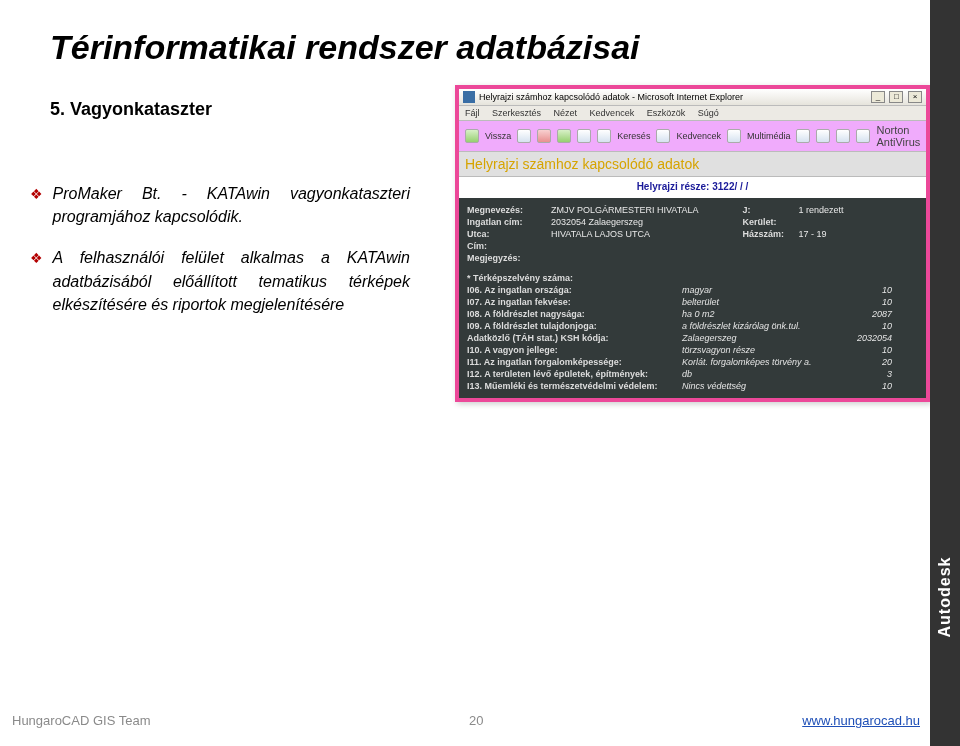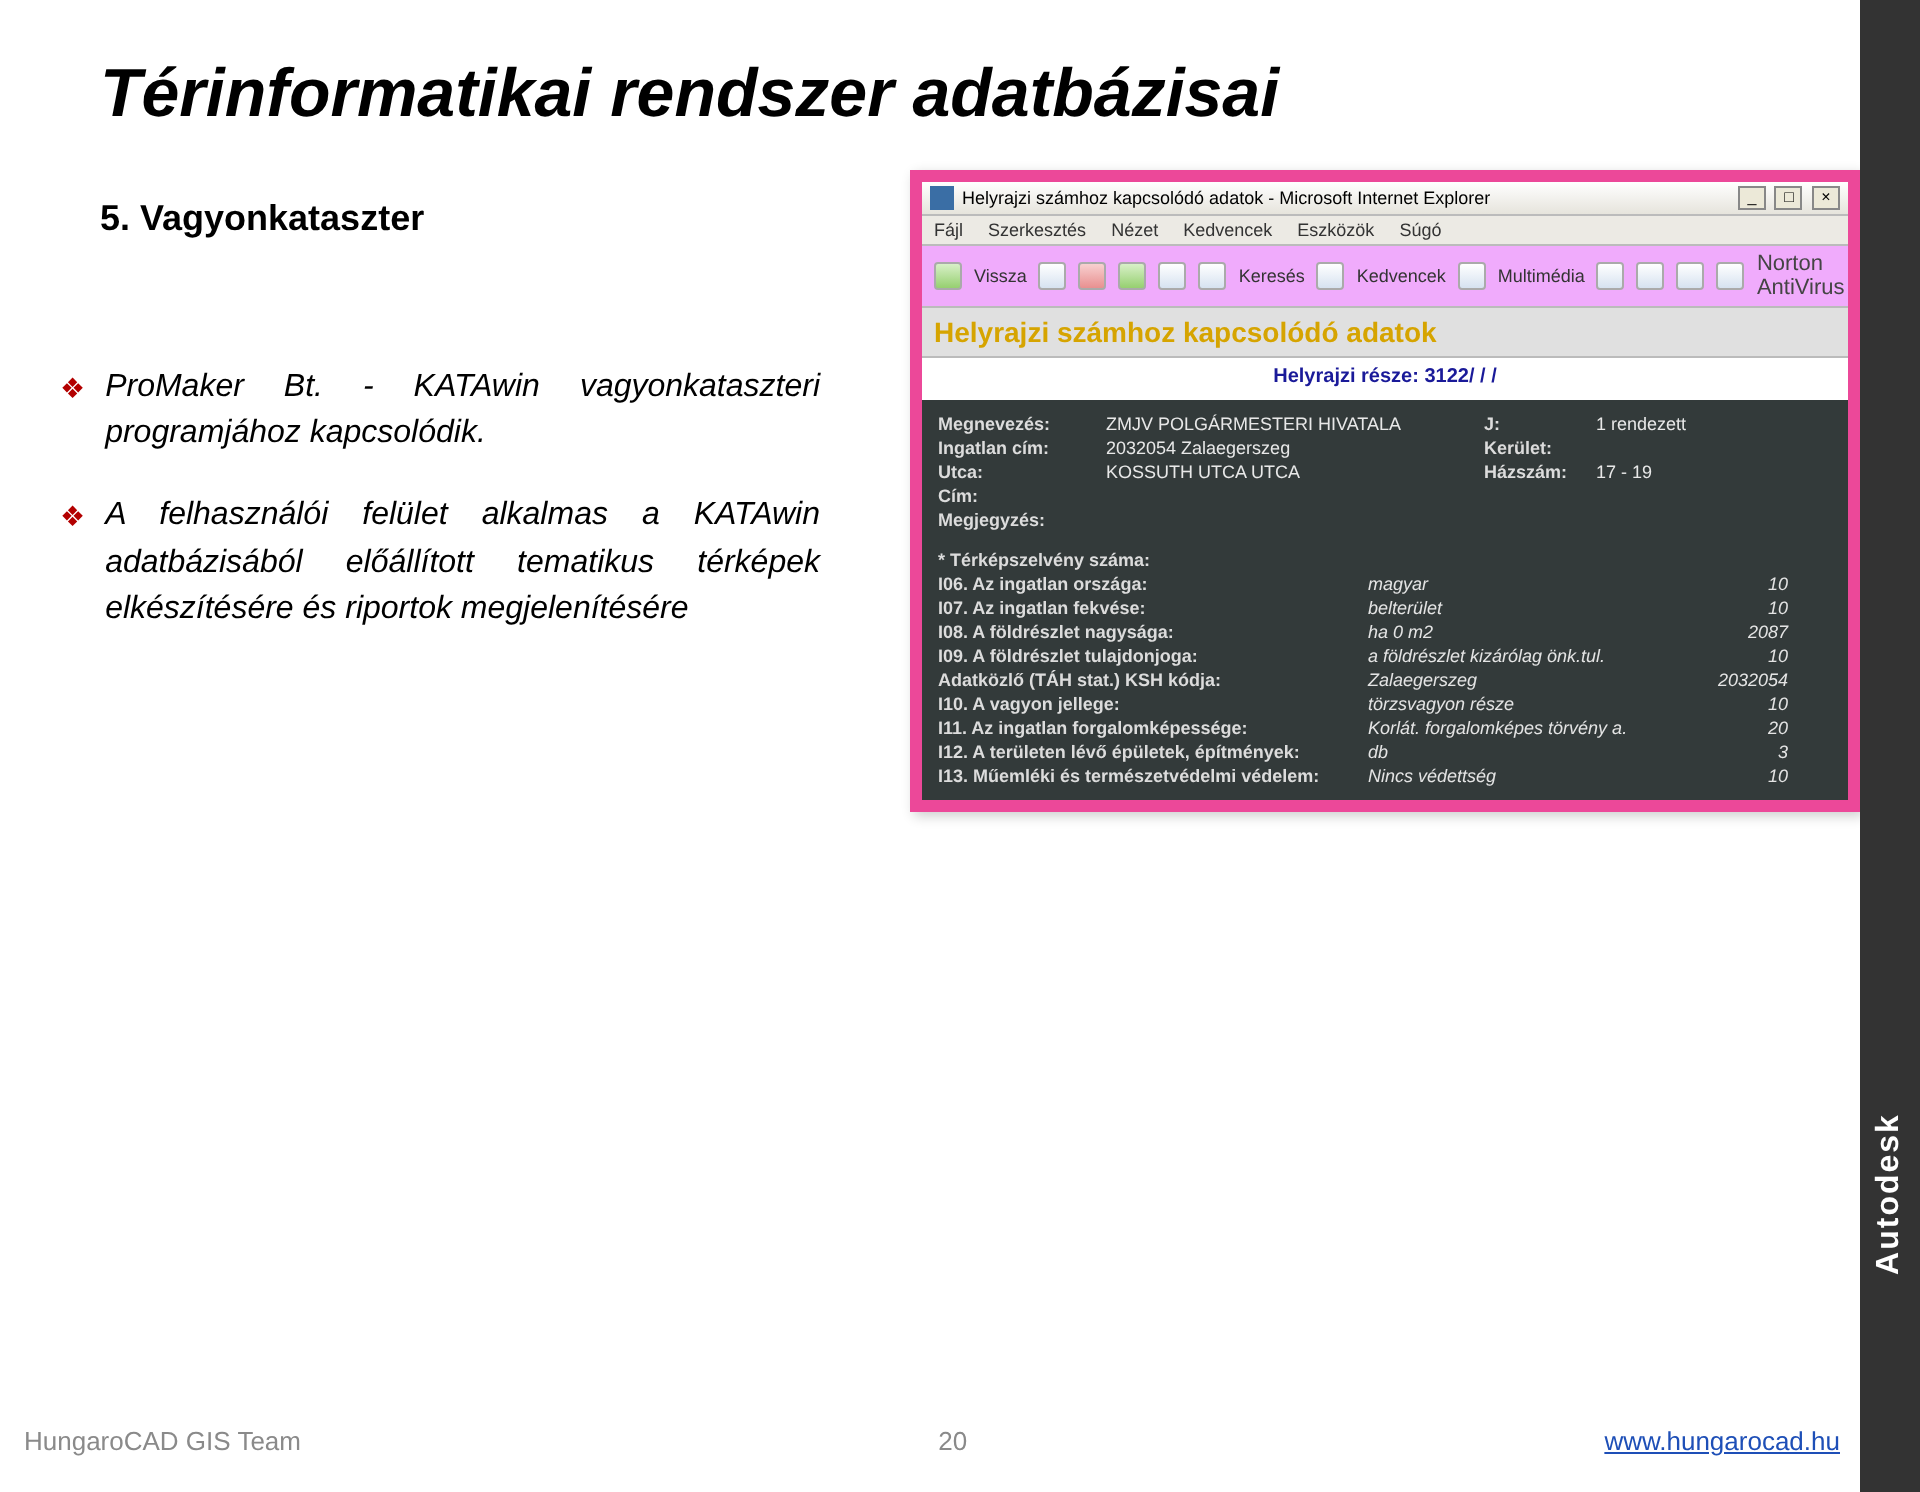--- a/index.html
+++ b/index.html
@@ -43,21 +43,21 @@
     font-size: 16px;
     font-style: italic;
     line-height: 1.45;
     text-align: justify;
   }
   .browser {
     position: absolute;
     left: 455px;
     top: 85px;
     width: 475px;
-    border: 6px solid #ec4899;
+    border: 4px solid #ec4899;
     background: #eceae4;
     font-size: 9px;
     box-shadow: 2px 2px 6px rgba(0,0,0,0.2);
   }
   .browser-titlebar {
     display: flex;
     align-items: center;
     justify-content: space-between;
     padding: 2px 4px;
     background: linear-gradient(#fff,#e6e4dc);
@@ -89,21 +89,21 @@
     background: #fff;
     padding: 0;
   }
   .page-title-row {
     background: #e0e0e0;
     padding: 4px 6px;
     border-bottom: 1px solid #bbb;
   }
   .page-title {
     font-size: 14px;
-    font-weight: bold;
+    font-weight: normal;
     color: #d6a400;
   }
   .hrsz-row {
     background:#fff;
     padding: 4px 0 6px 0;
     text-align:center;
     color:#1a1a99;
     font-size:10px;
     font-weight:bold;
   }
@@ -236,21 +236,21 @@
           <div class="dp-row">
               <span class="dp-label">Megnevezés:</span>
               <span class="dp-val">ZMJV POLGÁRMESTERI HIVATALA</span>
             </div>
           <div class="dp-row">
               <span class="dp-label">Ingatlan cím:</span>
               <span class="dp-val">2032054   Zalaegerszeg</span>
             </div>
           <div class="dp-row">
               <span class="dp-label">Utca:</span>
-              <span class="dp-val">KOSSUTH UTCA UTCA</span>
+              <span class="dp-val">HIVATALA LAJOS UTCA</span>
             </div>
           <div class="dp-row">
               <span class="dp-label">Cím:</span>
             </div>
           <div class="dp-row">
               <span class="dp-label">Megjegyzés:</span>
             </div>
         </div>
         <div class="dp-colB">
           <div class="dp-row">

